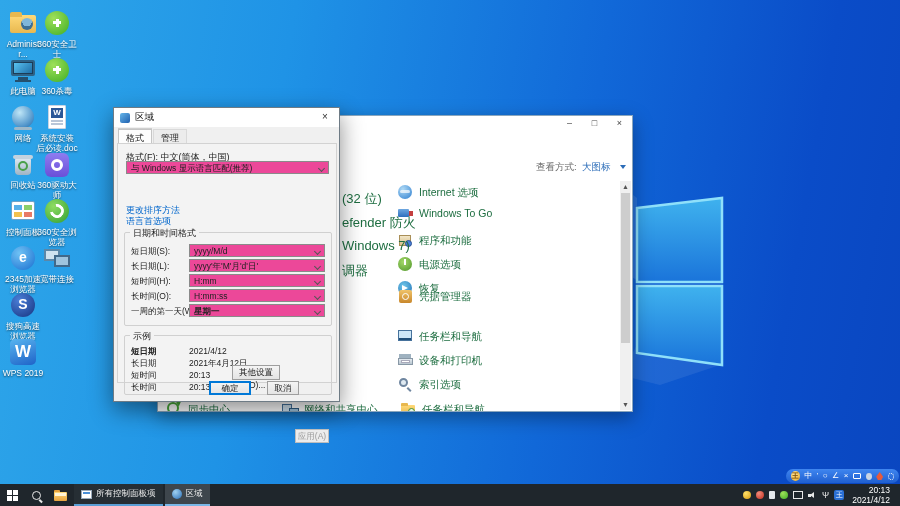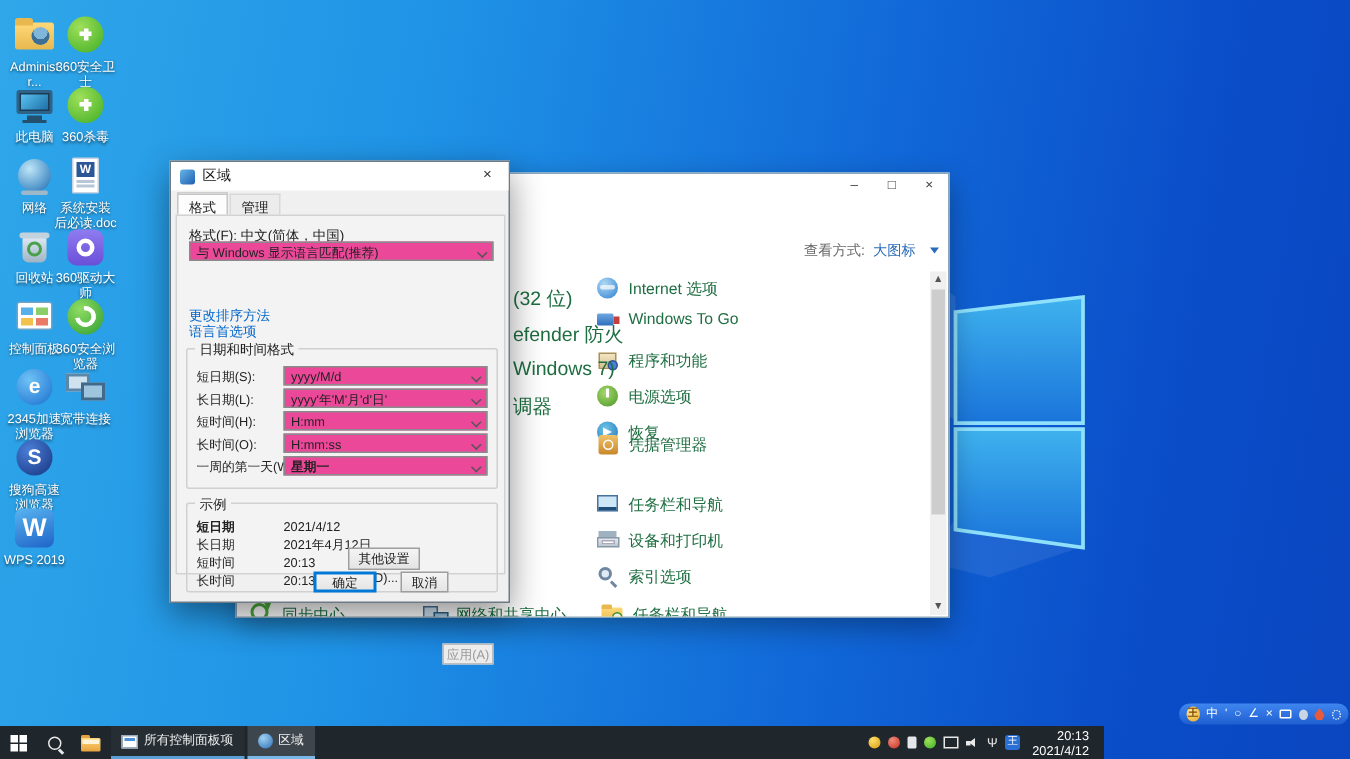--- a/index.html
+++ b/index.html
@@ -137,21 +137,21 @@
   #ime-bar { position:absolute; left:786px; top:469px; width:113px; height:14px; border-radius:7px;
              background:linear-gradient(#3f86f0,#1f5fd0); display:flex; align-items:center; padding:0 5px; gap:4.5px; }
   .ime-logo { width:10px; height:10px; border-radius:50%; background:radial-gradient(circle at 35% 30%,#ffe49a,#e8a820); color:#7a4a00; font-size:7px; font-weight:bold; text-align:center; line-height:10px; cursor:pointer; }
   .ime-g { color:#fff; font-size:8px; line-height:14px; cursor:pointer; }
   .ime-kbd { width:9px; height:6px; border:1px solid #fff; border-radius:1px; cursor:pointer; }
   .ime-dot-gray { width:7px; height:7px; border-radius:50%; background:#c9d4e4; cursor:pointer; }
   .ime-tool { width:8px; height:8px; background:#e85a3a; clip-path:polygon(50% 0,100% 60%,75% 100%,25% 100%,0 60%); cursor:pointer; }
   .ime-gear { width:7px; height:7px; border-radius:50%; border:1.5px dotted #fff; cursor:pointer; }
 
   
-  #taskbar { position:absolute; left:0; top:484px; width:736px; height:22px; background:#1f262c; display:flex; align-items:stretch; }
+  #taskbar { position:absolute; left:0; top:484px; width:900px; height:22px; background:#1f262c; display:flex; align-items:stretch; }
   .tb-btn { width:24px; display:flex; align-items:center; justify-content:center; cursor:pointer; }
   .win-logo { position:relative; width:11px; height:11px; }
   .win-logo i { position:absolute; width:5px; height:5px; background:#fff; }
   .win-logo .q2{left:6px;} .win-logo .q3{top:6px;} .win-logo .q4{left:6px;top:6px;}
   .tb-search { position:relative; width:9px; height:9px; border:1.5px solid #e8e8e8; border-radius:50%; }
   .tb-search::after { content:""; position:absolute; left:7.5px; top:7.5px; width:4px; height:1.5px; background:#e8e8e8; transform:rotate(45deg); transform-origin:0 0; }
   .tb-explorer { position:relative; width:13px; height:11px; }
   .tb-explorer .f1{position:absolute;left:0;top:2px;width:13px;height:9px;background:linear-gradient(#ffd978,#e8a33f);border-radius:1px;}
   .tb-explorer .f2{position:absolute;left:0;top:0;width:6px;height:3px;background:#e8a33f;border-radius:1px 1px 0 0;}
   .tb-explorer .f3{position:absolute;left:1px;top:3px;width:11px;height:3px;background:#fff4d8;}

